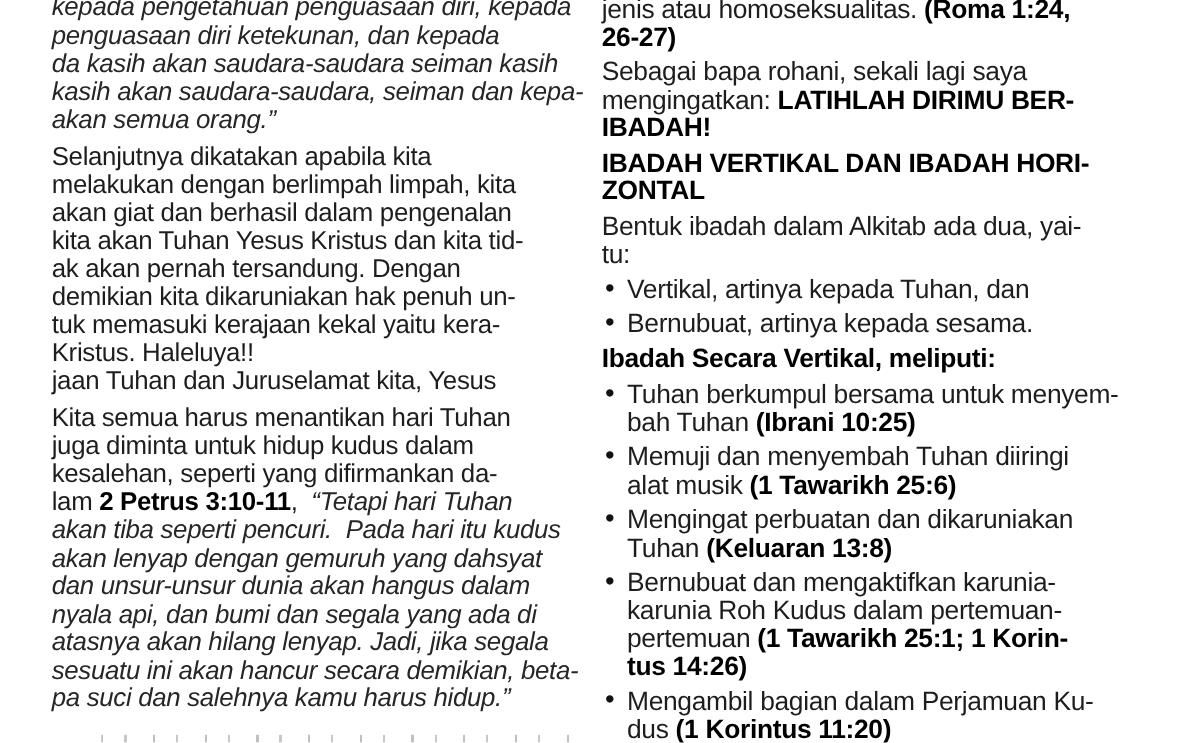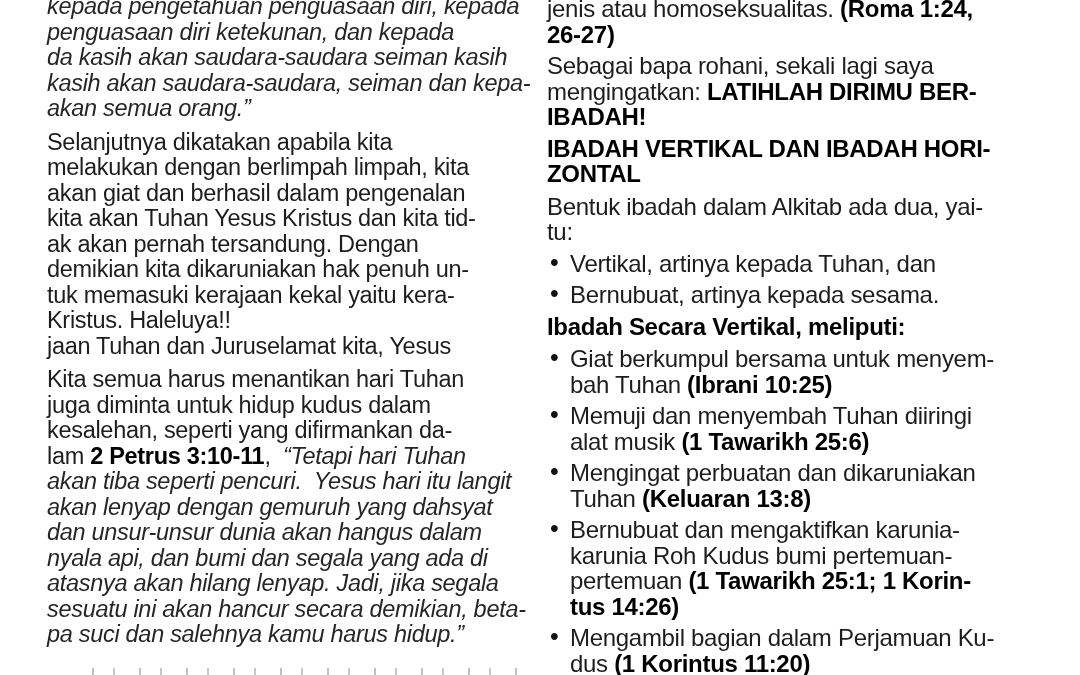--- a/index.html
+++ b/index.html
@@ -57,21 +57,21 @@
       <div class="line"><span class="">demikian kita dikaruniakan hak penuh un-</span></div>
       <div class="line"><span class="">tuk memasuki kerajaan kekal yaitu kera-</span></div>
       <div class="line"><span class="">Kristus. Haleluya!!</span></div>
       <div class="line"><span class="">jaan Tuhan dan Juruselamat kita, Yesus</span></div>
     </div>
     <div class="block para">
       <div class="line"><span class="">Kita semua harus menantikan hari Tuhan</span></div>
       <div class="line"><span class="">juga diminta untuk hidup kudus dalam</span></div>
       <div class="line"><span class="">kesalehan, seperti yang difirmankan da-</span></div>
       <div class="line"><span class="">lam </span><span class="b ">2 Petrus 3:10-11</span><span class="">,  </span><span class="i">“Tetapi hari Tuhan</span></div>
-      <div class="line"><span class="i">akan tiba seperti pencuri.  Yesus hari itu langit</span></div>
+      <div class="line"><span class="i">akan tiba seperti pencuri.  Pada hari itu kudus</span></div>
       <div class="line"><span class="i">akan lenyap dengan gemuruh yang dahsyat</span></div>
       <div class="line"><span class="i">dan unsur-unsur dunia akan hangus dalam</span></div>
       <div class="line"><span class="i">nyala api, dan bumi dan segala yang ada di</span></div>
       <div class="line"><span class="i">atasnya akan hilang lenyap. Jadi, jika segala</span></div>
       <div class="line"><span class="i">sesuatu ini akan hancur secara demikian, beta-</span></div>
       <div class="line"><span class="i">pa suci dan salehnya kamu harus hidup.”</span></div>
     </div>
   </div>
 <div class="col col-right">
     <div class="block para">
@@ -94,34 +94,34 @@
     <div class="block bullet">
       <div class="line"><span class="marker">•</span><span class="">Vertikal, artinya kepada Tuhan, dan</span></div>
     </div>
     <div class="block bullet">
       <div class="line"><span class="marker">•</span><span class="">Bernubuat, artinya kepada sesama.</span></div>
     </div>
     <div class="block heading">
       <div class="line"><span class="b ">Ibadah Secara Vertikal, meliputi:</span></div>
     </div>
     <div class="block bullet">
-      <div class="line"><span class="marker">•</span><span class="">Giat berkumpul bersama untuk menyem-</span></div>
+      <div class="line"><span class="marker">•</span><span class="">Tuhan berkumpul bersama untuk menyem-</span></div>
       <div class="line"><span class="">bah Tuhan </span><span class="b ">(Ibrani 10:25)</span></div>
     </div>
     <div class="block bullet">
       <div class="line"><span class="marker">•</span><span class="">Memuji dan menyembah Tuhan diiringi</span></div>
       <div class="line"><span class="">alat musik </span><span class="b ">(1 Tawarikh 25:6)</span></div>
     </div>
     <div class="block bullet">
       <div class="line"><span class="marker">•</span><span class="">Mengingat perbuatan dan dikaruniakan</span></div>
       <div class="line"><span class="">Tuhan </span><span class="b ">(Keluaran 13:8)</span></div>
     </div>
     <div class="block bullet">
       <div class="line"><span class="marker">•</span><span class="">Bernubuat dan mengaktifkan karunia-</span></div>
-      <div class="line"><span class="">karunia Roh Kudus bumi pertemuan-</span></div>
+      <div class="line"><span class="">karunia Roh Kudus dalam pertemuan-</span></div>
       <div class="line"><span class="">pertemuan </span><span class="b ">(1 Tawarikh 25:1; 1 Korin-</span></div>
       <div class="line"><span class="b ">tus 14:26)</span></div>
     </div>
     <div class="block bullet">
       <div class="line"><span class="marker">•</span><span class="">Mengambil bagian dalam Perjamuan Ku-</span></div>
       <div class="line"><span class="">dus </span><span class="b ">(1 Korintus 11:20)</span></div>
     </div>
   </div>
 <div class="clipped-fragment"></div>
 

